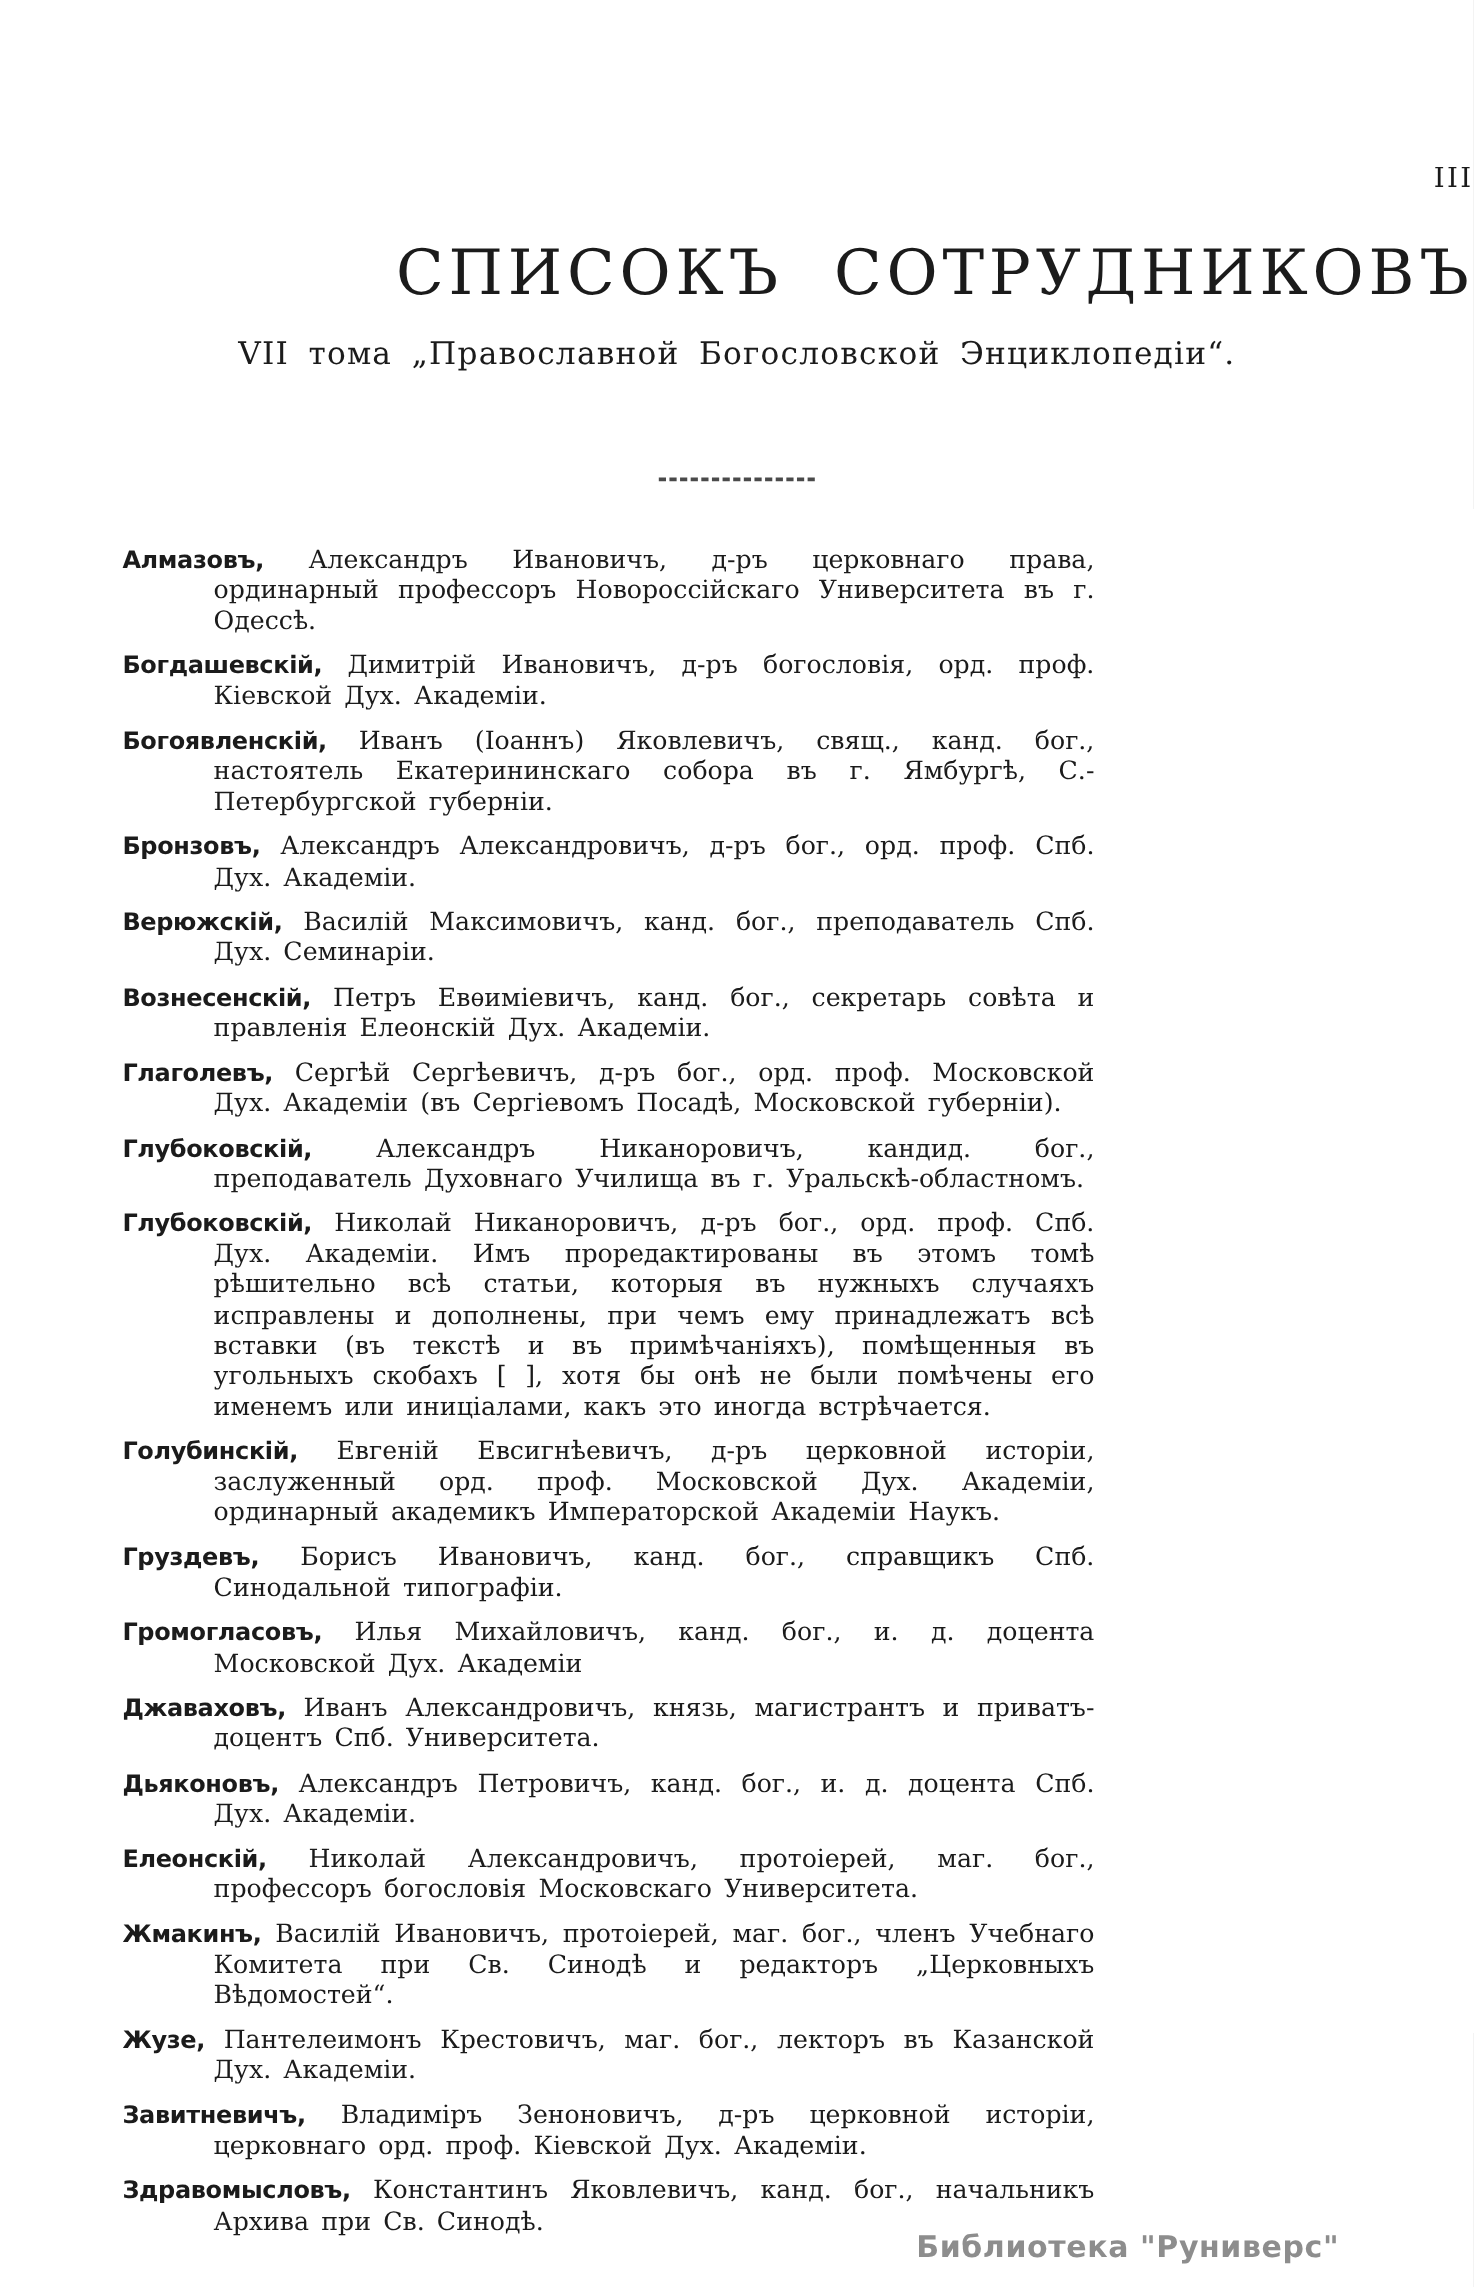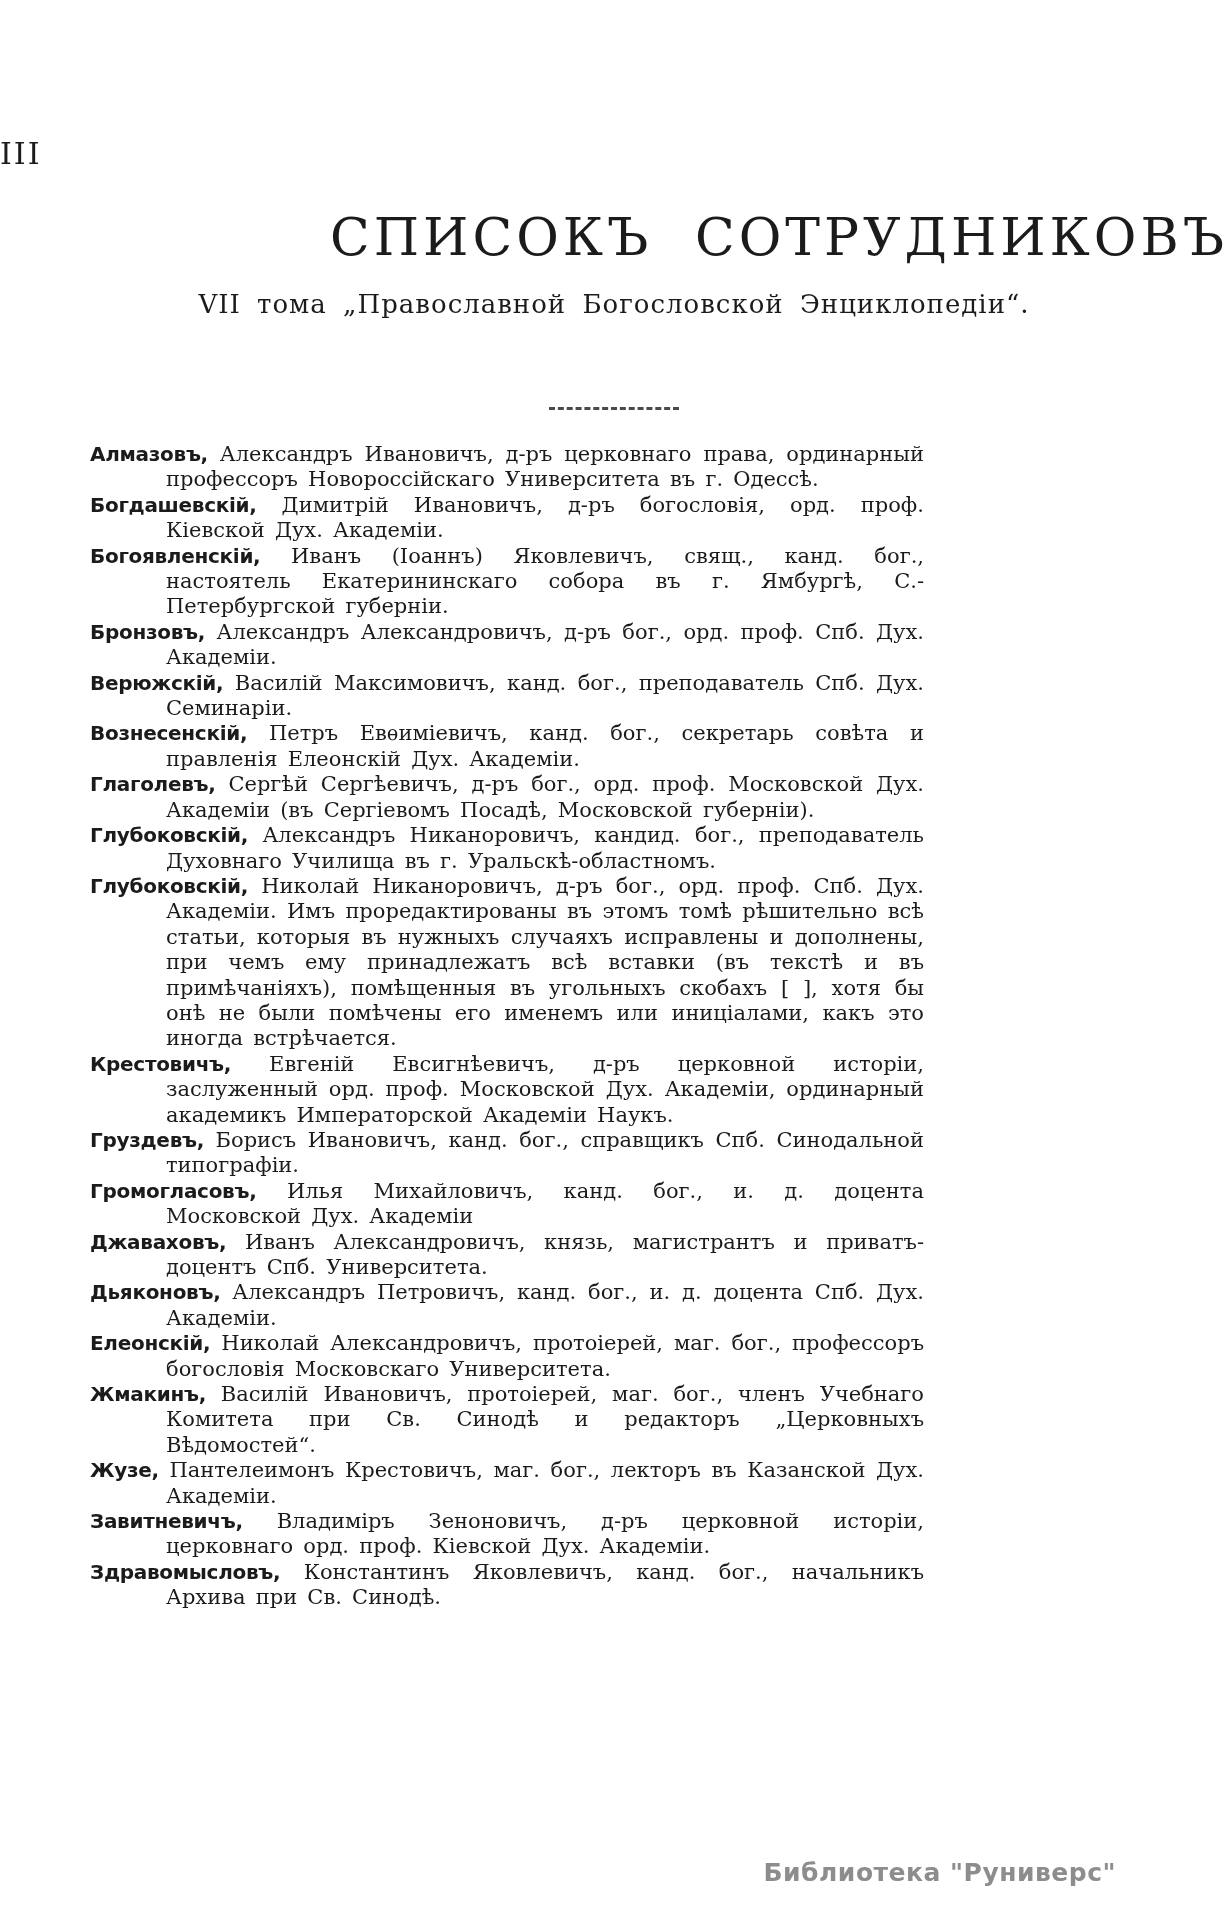--- a/index.html
+++ b/index.html
@@ -9,22 +9,22 @@
     height: 1913px;
     margin: 0 auto;
     background: #ffffff;
     color: #1b1b1b;
     font-family: "DejaVu Serif", "Liberation Serif", serif;
     overflow: hidden;
   }
   .folio {
     margin: 0;
     padding-top: 136px;
-    text-align: left;
-    font-size: 30px;
+    text-align: right;
+    font-size: 23px;
     letter-spacing: 2px;
   }
   .title {
     margin: 36px 0 0 0;
     text-align: right;
     font-size: 52px;
     font-weight: normal;
     letter-spacing: 4px;
     word-spacing: 22px;
     white-space: nowrap;
@@ -43,21 +43,21 @@
     margin: 88px auto 0 auto;
     border-top: 3px dashed #4a4a4a;
   }
   .entries {
     position: absolute;
     top: 442px;
     left: 90px;
     width: 834px;
   }
   .entry {
-    margin: 0;
+    margin: 12px;
     padding-left: 76px;
     text-indent: -76px;
     font-size: 21px;
     line-height: 25.4px;
     text-align: justify;
     word-spacing: 3.5px;
   }
   .entry-name {
     font-family: "DejaVu Sans", "Liberation Sans", sans-serif;
     font-weight: bold;
@@ -86,21 +86,21 @@
   <div class="entries">
       <p class="entry"><span class="entry-name">Алмазовъ,</span> <span>Александръ Ивановичъ, д-ръ церковнаго права, ординарный профессоръ Новороссійскаго Университета въ г. Одессѣ.</span></p>
       <p class="entry"><span class="entry-name">Богдашевскій,</span> <span>Димитрій Ивановичъ, д-ръ богословія, орд. проф. Кіевской Дух. Академіи.</span></p>
       <p class="entry"><span class="entry-name">Богоявленскій,</span> <span>Иванъ (Іоаннъ) Яковлевичъ, свящ., канд. бог., настоятель Екатерининскаго собора въ г. Ямбургѣ, С.-Петербургской губерніи.</span></p>
       <p class="entry"><span class="entry-name">Бронзовъ,</span> <span>Александръ Александровичъ, д-ръ бог., орд. проф. Спб. Дух. Академіи.</span></p>
       <p class="entry"><span class="entry-name">Верюжскій,</span> <span>Василій Максимовичъ, канд. бог., преподаватель Спб. Дух. Семинаріи.</span></p>
       <p class="entry"><span class="entry-name">Вознесенскій,</span> <span>Петръ Евѳиміевичъ, канд. бог., секретарь совѣта и правленія Елеонскій Дух. Академіи.</span></p>
       <p class="entry"><span class="entry-name">Глаголевъ,</span> <span>Сергѣй Сергѣевичъ, д-ръ бог., орд. проф. Московской Дух. Академіи (въ Сергіевомъ Посадѣ, Московской губерніи).</span></p>
       <p class="entry"><span class="entry-name">Глубоковскій,</span> <span>Александръ Никаноровичъ, кандид. бог., преподаватель Духовнаго Училища въ г. Уральскѣ-областномъ.</span></p>
       <p class="entry"><span class="entry-name">Глубоковскій,</span> <span>Николай Никаноровичъ, д-ръ бог., орд. проф. Спб. Дух. Академіи. Имъ проредактированы въ этомъ томѣ рѣшительно всѣ статьи, которыя въ нужныхъ случаяхъ исправлены и дополнены, при чемъ ему принадлежатъ всѣ вставки (въ текстѣ и въ примѣчаніяхъ), помѣщенныя въ угольныхъ скобахъ [  ], хотя бы онѣ не были помѣчены его именемъ или иниціалами, какъ это иногда встрѣчается.</span></p>
-      <p class="entry"><span class="entry-name">Крестовичъ,</span> <span>Евгеній Евсигнѣевичъ, д-ръ церковной исторіи, заслуженный орд. проф. Московской Дух. Академіи, ординарный академикъ Императорской Академіи Наукъ.</span></p>
+      <p class="entry"><span class="entry-name">Голубинскій,</span> <span>Евгеній Евсигнѣевичъ, д-ръ церковной исторіи, заслуженный орд. проф. Московской Дух. Академіи, ординарный академикъ Императорской Академіи Наукъ.</span></p>
       <p class="entry"><span class="entry-name">Груздевъ,</span> <span>Борисъ Ивановичъ, канд. бог., справщикъ Спб. Синодальной типографіи.</span></p>
       <p class="entry"><span class="entry-name">Громогласовъ,</span> <span>Илья Михайловичъ, канд. бог., и. д. доцента Московской Дух. Академіи</span></p>
       <p class="entry"><span class="entry-name">Джаваховъ,</span> <span>Иванъ Александровичъ, князь, магистрантъ и приватъ-доцентъ Спб. Университета.</span></p>
       <p class="entry"><span class="entry-name">Дьяконовъ,</span> <span>Александръ Петровичъ, канд. бог., и. д. доцента Спб. Дух. Академіи.</span></p>
       <p class="entry"><span class="entry-name">Елеонскій,</span> <span>Николай Александровичъ, протоіерей, маг. бог., профессоръ богословія Московскаго Университета.</span></p>
       <p class="entry"><span class="entry-name">Жмакинъ,</span> <span>Василій Ивановичъ, протоіерей, маг. бог., членъ Учебнаго Комитета при Св. Синодѣ и редакторъ „Церковныхъ Вѣдомостей“.</span></p>
       <p class="entry"><span class="entry-name">Жузе,</span> <span>Пантелеимонъ Крестовичъ, маг. бог., лекторъ въ Казанской Дух. Академіи.</span></p>
       <p class="entry"><span class="entry-name">Завитневичъ,</span> <span>Владиміръ Зеноновичъ, д-ръ церковной исторіи, церковнаго орд. проф. Кіевской Дух. Академіи.</span></p>
       <p class="entry"><span class="entry-name">Здравомысловъ,</span> <span>Константинъ Яковлевичъ, канд. бог., начальникъ Архива при Св. Синодѣ.</span></p>
     </div>

